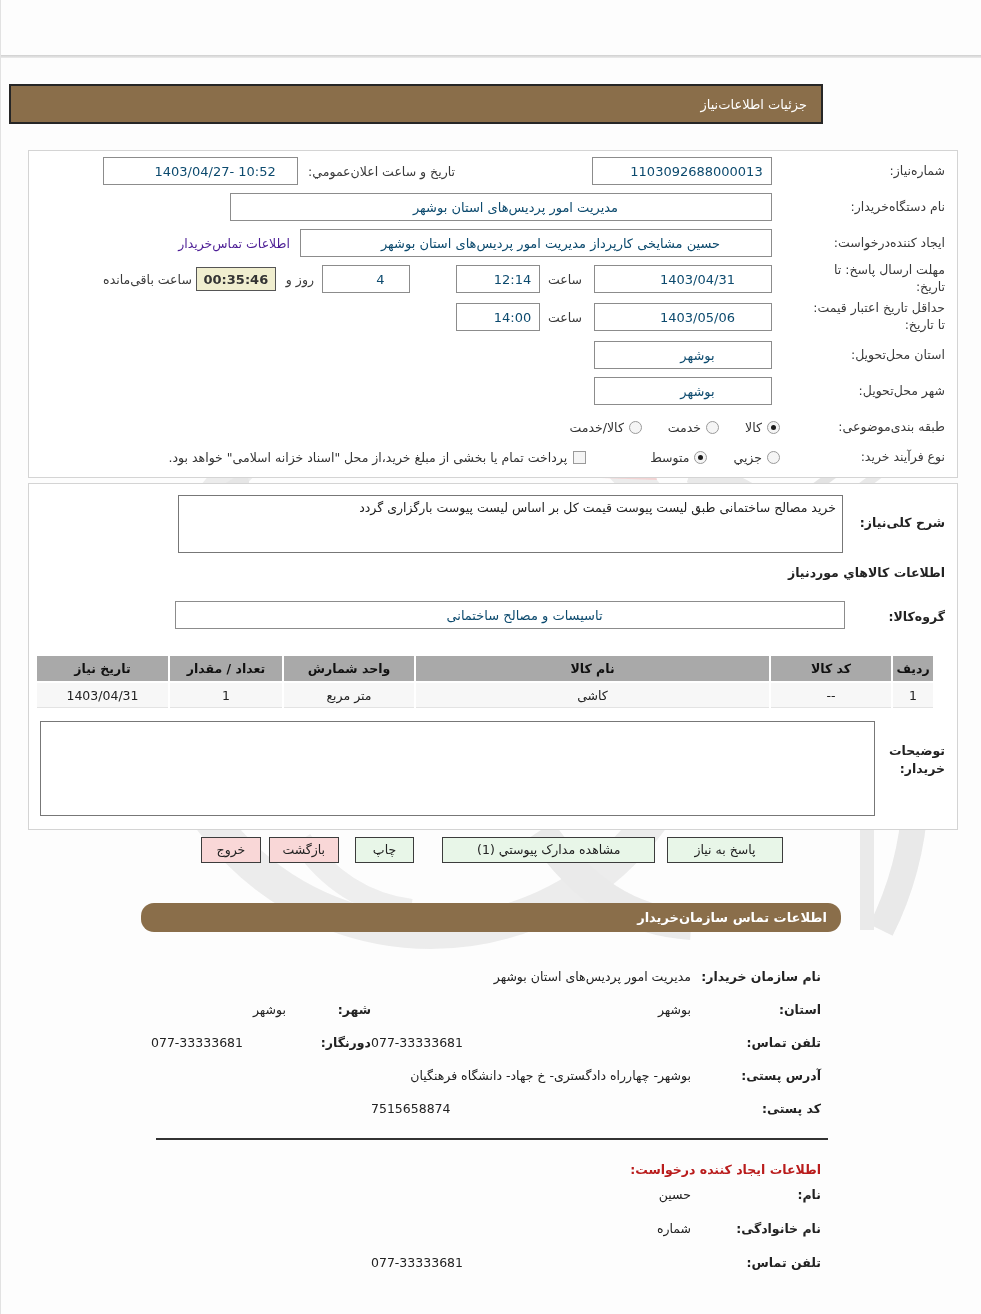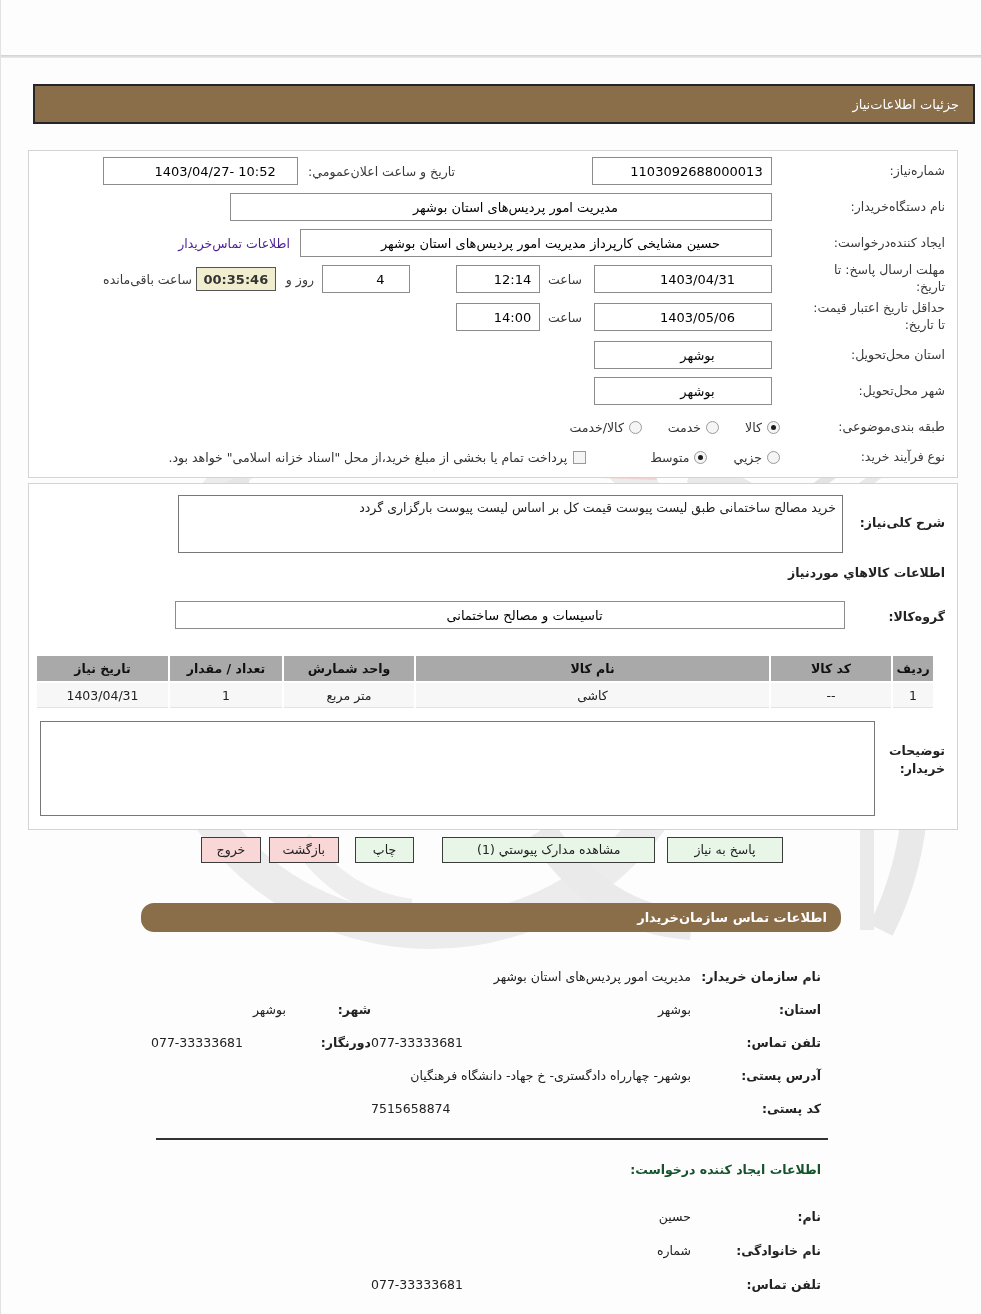--- a/index.html
+++ b/index.html
@@ -19,21 +19,21 @@
     top: 55px; left: 0; width: 981px; height: 3px;
     background: linear-gradient(#cfcfcf, #ececec);
   }
   .section-bar {
     background: #8a6e4a;
     color: #fff;
     display: flex; align-items: center;
     padding: 0 14px;
     font-size: 13px;
   }
-  .bar1 { top: 84px; left: 32px; width: 942px; height: 40px; border: 2px solid #262626; }
+  .bar1 { top: 84px; left: 8px; width: 814px; height: 40px; border: 2px solid #262626; }
   .bar2 { top: 903px; left: 140px; width: 700px; height: 29px; font-weight: bold; border-radius: 13px; }
 
   .panel {
     left: 27px; width: 930px;
     background: #fff;
     border: 1px solid #d4d4d4;
   }
   .panel1 { top: 150px; height: 328px; }
   .panel2 { top: 483px; height: 347px; }
   .panel > .row { position: absolute; right: 12px; left: 12px; height: 28px; display: flex; align-items: center; }
@@ -41,21 +41,21 @@
   .flabel {
     width: 135px; flex: 0 0 135px;
     font-size: 12.5px; color: #3a3a3a;
     line-height: 1.35;
   }
   .inbox {
     height: 28px;
     border: 1px solid #8c8c8c;
     background: #fff;
     display: flex; align-items: center; justify-content: center;
-    font-size: 13px; color: #000000;
+    font-size: 13px; color: #0c4a6e;
     white-space: nowrap; overflow: hidden; padding-left: 29px;
   }
   .ltr { direction: ltr; unicode-bidi: embed; }
   .small-label { font-size: 12.5px; color: #3a3a3a; white-space: nowrap; }
   .link { color: #4c1d95; font-size: 12.5px; white-space: nowrap; cursor: pointer; }
   .timer {
     width: 80px; height: 24px;
     background: #f0eecf;
     border: 1px solid #555;
     display: flex; align-items: center; justify-content: center;
@@ -116,21 +116,21 @@
     height: 33px;
     font-size: 12.5px; color: #222;
   }
   .crow .clabel { font-weight: bold; }
   .crow .cvalue { white-space: nowrap; }
   .wide-val { grid-column: 2 / span 3; }
 
   .hr { top: 1138px; left: 155px; width: 672px; height: 2px; background: #333; }
 
   .creator { top: 1162px; right: 160px; width: 670px; }
-  .creator .heading { font-size: 12.5px; font-weight: bold; color: #14532d; margin-bottom: 22px; }
+  .creator .heading { font-size: 12.5px; font-weight: bold; color: #b91c1c; }
   .creator .crow { height: 34px; }
 </style>
 </head>
 <body>
 
 <div class="screen">
 
   <svg class="watermark" width="981" height="1314" viewBox="0 0 981 1314">
     <g fill="none" opacity="0.9">
       <circle cx="430" cy="660" r="272" stroke="#ebebeb" stroke-width="34"></circle>

